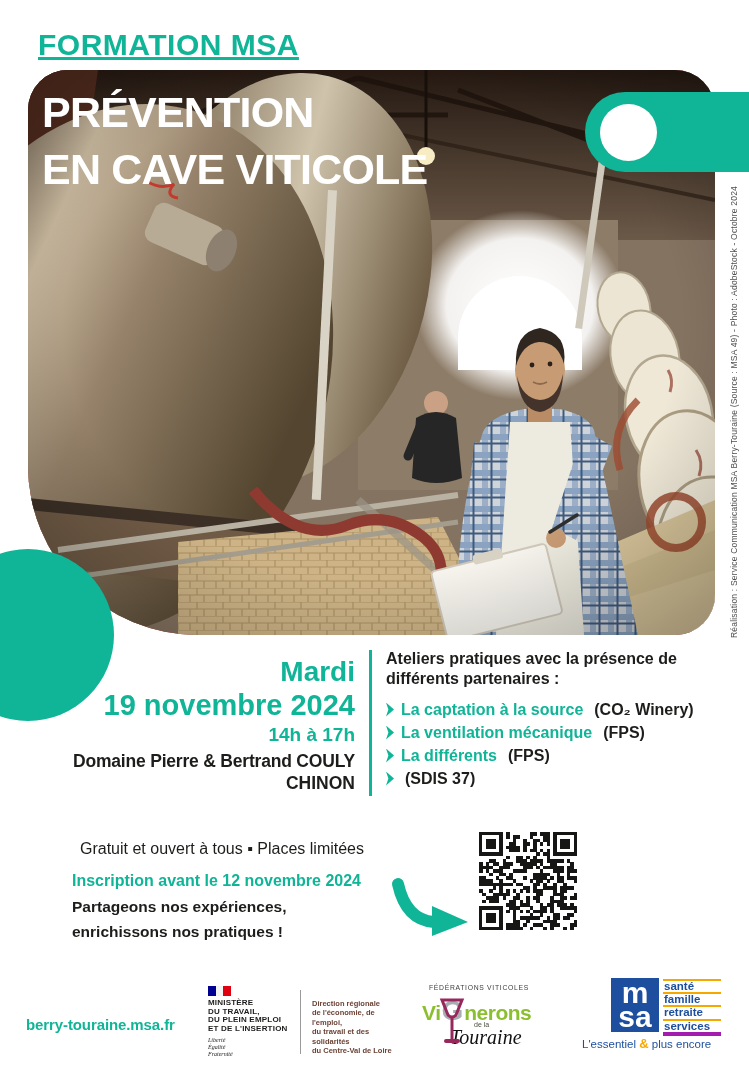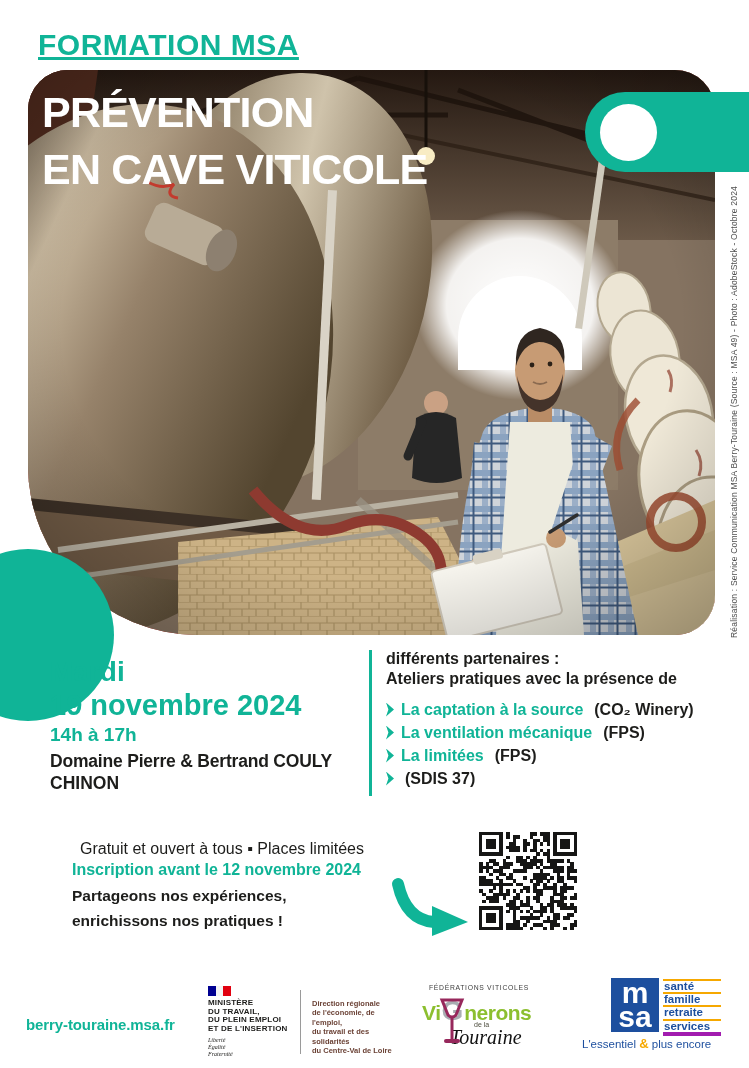--- a/index.html
+++ b/index.html
@@ -27,21 +27,21 @@
   
   .side-credit{position:absolute;right:4px;top:168px;height:470px;width:16px;z-index:1;
         writing-mode:vertical-rl;transform:rotate(180deg);font-size:8.5px;color:#4f4f4f;
         letter-spacing:.2px;white-space:nowrap;}
 
   
   .corner-circle{position:absolute;left:-58px;top:549px;width:172px;height:172px;
         border-radius:50%;background:#10b497;z-index:3;}
 
   
-  .event{position:absolute;left:50px;top:656px;width:305px;z-index:4;}
+  .event{position:absolute;left:50px;top:656px;width:305px;text-align:right;z-index:4;}
   .event .day{font-size:28px;font-weight:bold;color:#10b497;line-height:32px;}
   .event .date{font-size:29px;font-weight:bold;color:#10b497;line-height:34px;}
   .event .time{font-size:19px;font-weight:bold;color:#10b497;line-height:25px;}
   .event .venue{font-size:17.5px;font-weight:bold;color:#1d1d1b;line-height:22px;margin-top:3px;letter-spacing:-0.2px;}
   .event .city{font-size:17.5px;font-weight:bold;color:#1d1d1b;line-height:22px;}
 
   .v-divider{position:absolute;left:369px;top:650px;width:3px;height:146px;background:#10b497;}
 
   
   .workshops{position:absolute;left:386px;top:649px;width:360px;}
@@ -49,21 +49,21 @@
   .workshops ul{list-style:none;margin:9px 0 0 0;padding:0;}
   .workshops li{display:flex;align-items:center;gap:7px;height:23px;font-size:16px;font-weight:bold;white-space:nowrap;}
   .chev{flex:0 0 auto;width:8px;height:14px;background:#10b497;
         clip-path:polygon(0 0,100% 50%,0 100%,30% 50%);}
   .w-label{color:#10b497;}
   .w-partner{color:#1d1d1b;margin-left:4px;}
 
   
   .registration{position:absolute;left:72px;top:840px;width:340px;}
   .reg1{font-size:16px;color:#1d1d1b;text-indent:8px;}
-  .reg2{font-size:16px;font-weight:bold;color:#10b497;margin-top:3px;}
+  .reg2{font-size:16px;font-weight:bold;color:#10b497;margin-top:14px;}
   .reg3{font-size:15.5px;font-weight:bold;margin-top:8px;}
   .reg4{font-size:15.5px;font-weight:bold;margin-top:7px;}
 
   .arrow{position:absolute;left:390px;top:876px;width:80px;height:60px;}
   .qr{position:absolute;left:479px;top:832px;width:98px;height:98px;}
 
   
   .website{position:absolute;left:26px;top:1016px;font-size:15px;font-weight:bold;
            color:#10b497;letter-spacing:-0.1px;}
 
@@ -241,36 +241,36 @@
     <div class="day">Mardi</div>
     <div class="date">19 novembre 2024</div>
     <div class="time">14h à 17h</div>
     <div class="venue">Domaine Pierre &amp; Bertrand COULY</div>
     <div class="city">CHINON</div>
   </div>
 
   <div class="v-divider"></div>
 
   <div class="workshops">
+    <div class="intro">Ateliers pratiques avec la présence de</div>
     <div class="intro">différents partenaires :</div>
-    <div class="intro">Ateliers pratiques avec la présence de</div>
     <ul>
       <li>
         <span class="chev"></span>
         <span class="w-label">La captation à la source</span>
         <span class="w-partner">(CO₂ Winery)</span>
       </li>
       <li>
         <span class="chev"></span>
         <span class="w-label">La ventilation mécanique</span>
         <span class="w-partner">(FPS)</span>
       </li>
       <li>
         <span class="chev"></span>
-        <span class="w-label">La limitées</span>
+        <span class="w-label">La différents</span>
         <span class="w-partner">(FPS)</span>
       </li>
       <li>
         <span class="chev"></span>
         <span class="w-partner">(SDIS 37)</span>
       </li>
     </ul>
   </div>
 
   <div class="registration">

